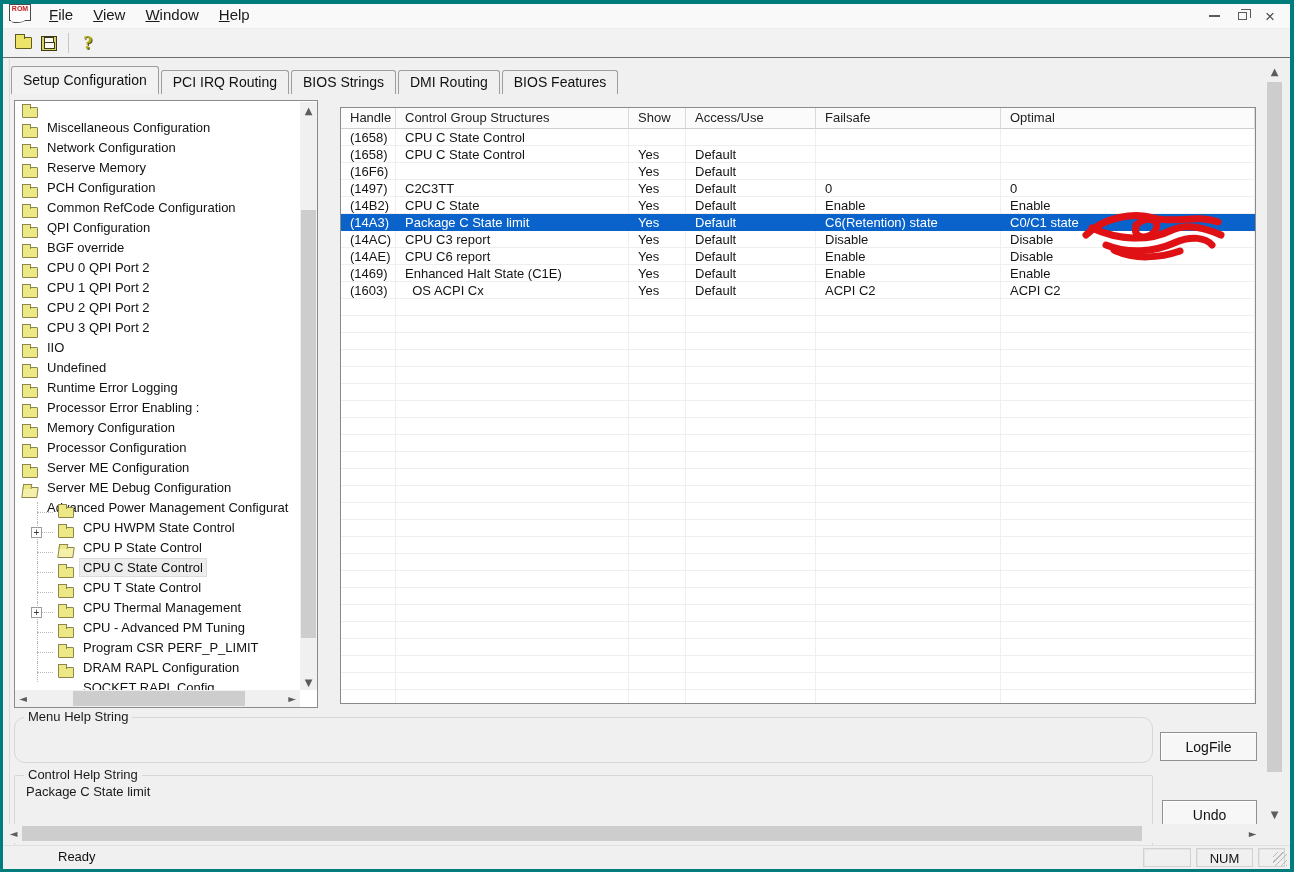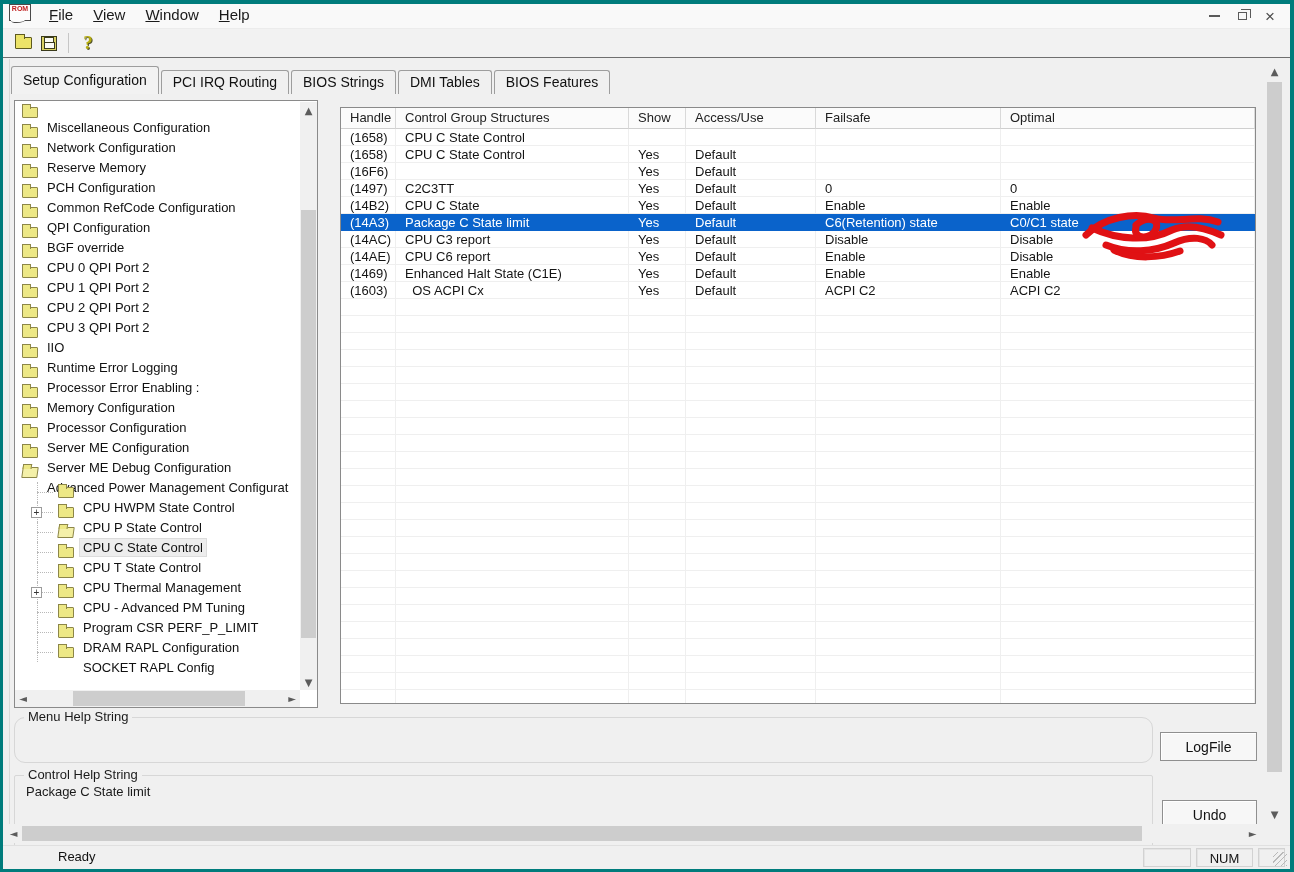--- a/index.html
+++ b/index.html
@@ -154,38 +154,39 @@
         <span class="icon-help">?</span>
       </div>
   </div>
 
   <div class="view-leftline"></div>
 
   <div class="tabs">
       <div class="tab active">Setup Configuration</div>
       <div class="tab">PCI IRQ Routing</div>
       <div class="tab">BIOS Strings</div>
-      <div class="tab">DMI Tables</div>
+      <div class="tab">DMI Routing</div>
       <div class="tab">BIOS Features</div>
     </div>
 
   <div class="treepanel">
     <div class="tree-view">
         <div class="tree-row lvl0"><div class="folder" style="display: inline-block;"></div><div class="tree-label">Miscellaneous Configuration</div></div>
         <div class="tree-row lvl0"><div class="folder" style="display: inline-block;"></div><div class="tree-label">Network Configuration</div></div>
         <div class="tree-row lvl0"><div class="folder" style="display: inline-block;"></div><div class="tree-label">Reserve Memory</div></div>
         <div class="tree-row lvl0"><div class="folder" style="display: inline-block;"></div><div class="tree-label">PCH Configuration</div></div>
         <div class="tree-row lvl0"><div class="folder" style="display: inline-block;"></div><div class="tree-label">Common RefCode Configuration</div></div>
         <div class="tree-row lvl0"><div class="folder" style="display: inline-block;"></div><div class="tree-label">QPI Configuration</div></div>
         <div class="tree-row lvl0"><div class="folder" style="display: inline-block;"></div><div class="tree-label">BGF override</div></div>
         <div class="tree-row lvl0"><div class="folder" style="display: inline-block;"></div><div class="tree-label">CPU 0 QPI Port 2</div></div>
         <div class="tree-row lvl0"><div class="folder" style="display: inline-block;"></div><div class="tree-label">CPU 1 QPI Port 2</div></div>
         <div class="tree-row lvl0"><div class="folder" style="display: inline-block;"></div><div class="tree-label">CPU 2 QPI Port 2</div></div>
         <div class="tree-row lvl0"><div class="folder" style="display: inline-block;"></div><div class="tree-label">CPU 3 QPI Port 2</div></div>
         <div class="tree-row lvl0"><div class="folder" style="display: inline-block;"></div><div class="tree-label">IIO</div></div>
+        <div class="tree-row lvl0"><div class="folder" style="display: inline-block;"></div><div class="tree-label">Undefined</div></div>
         <div class="tree-row lvl0"><div class="folder" style="display: inline-block;"></div><div class="tree-label">Runtime Error Logging</div></div>
         <div class="tree-row lvl0"><div class="folder" style="display: inline-block;"></div><div class="tree-label">Processor Error Enabling :</div></div>
         <div class="tree-row lvl0"><div class="folder" style="display: inline-block;"></div><div class="tree-label">Memory Configuration</div></div>
         <div class="tree-row lvl0"><div class="folder" style="display: inline-block;"></div><div class="tree-label">Processor Configuration</div></div>
         <div class="tree-row lvl0"><div class="folder" style="display: inline-block;"></div><div class="tree-label">Server ME Configuration</div></div>
         <div class="tree-row lvl0"><div class="folder" style="display: inline-block;"></div><div class="tree-label">Server ME Debug Configuration</div></div>
         <div class="tree-row lvl0"><div class="folder open" style="display: inline-block;"></div><div class="tree-label">Advanced Power Management Configurat</div></div>
         <div class="tree-row lvl1"><div class="folder" style="display: inline-block;"></div><div class="tree-label">CPU HWPM State Control</div></div>
         <div class="tree-row lvl1"><div class="expand-box">+</div><div class="folder" style="display: inline-block;"></div><div class="tree-label">CPU P State Control</div></div>
         <div class="tree-row lvl1 sel"><div class="folder open" style="display: inline-block;"></div><div class="tree-label">CPU C State Control</div></div>

